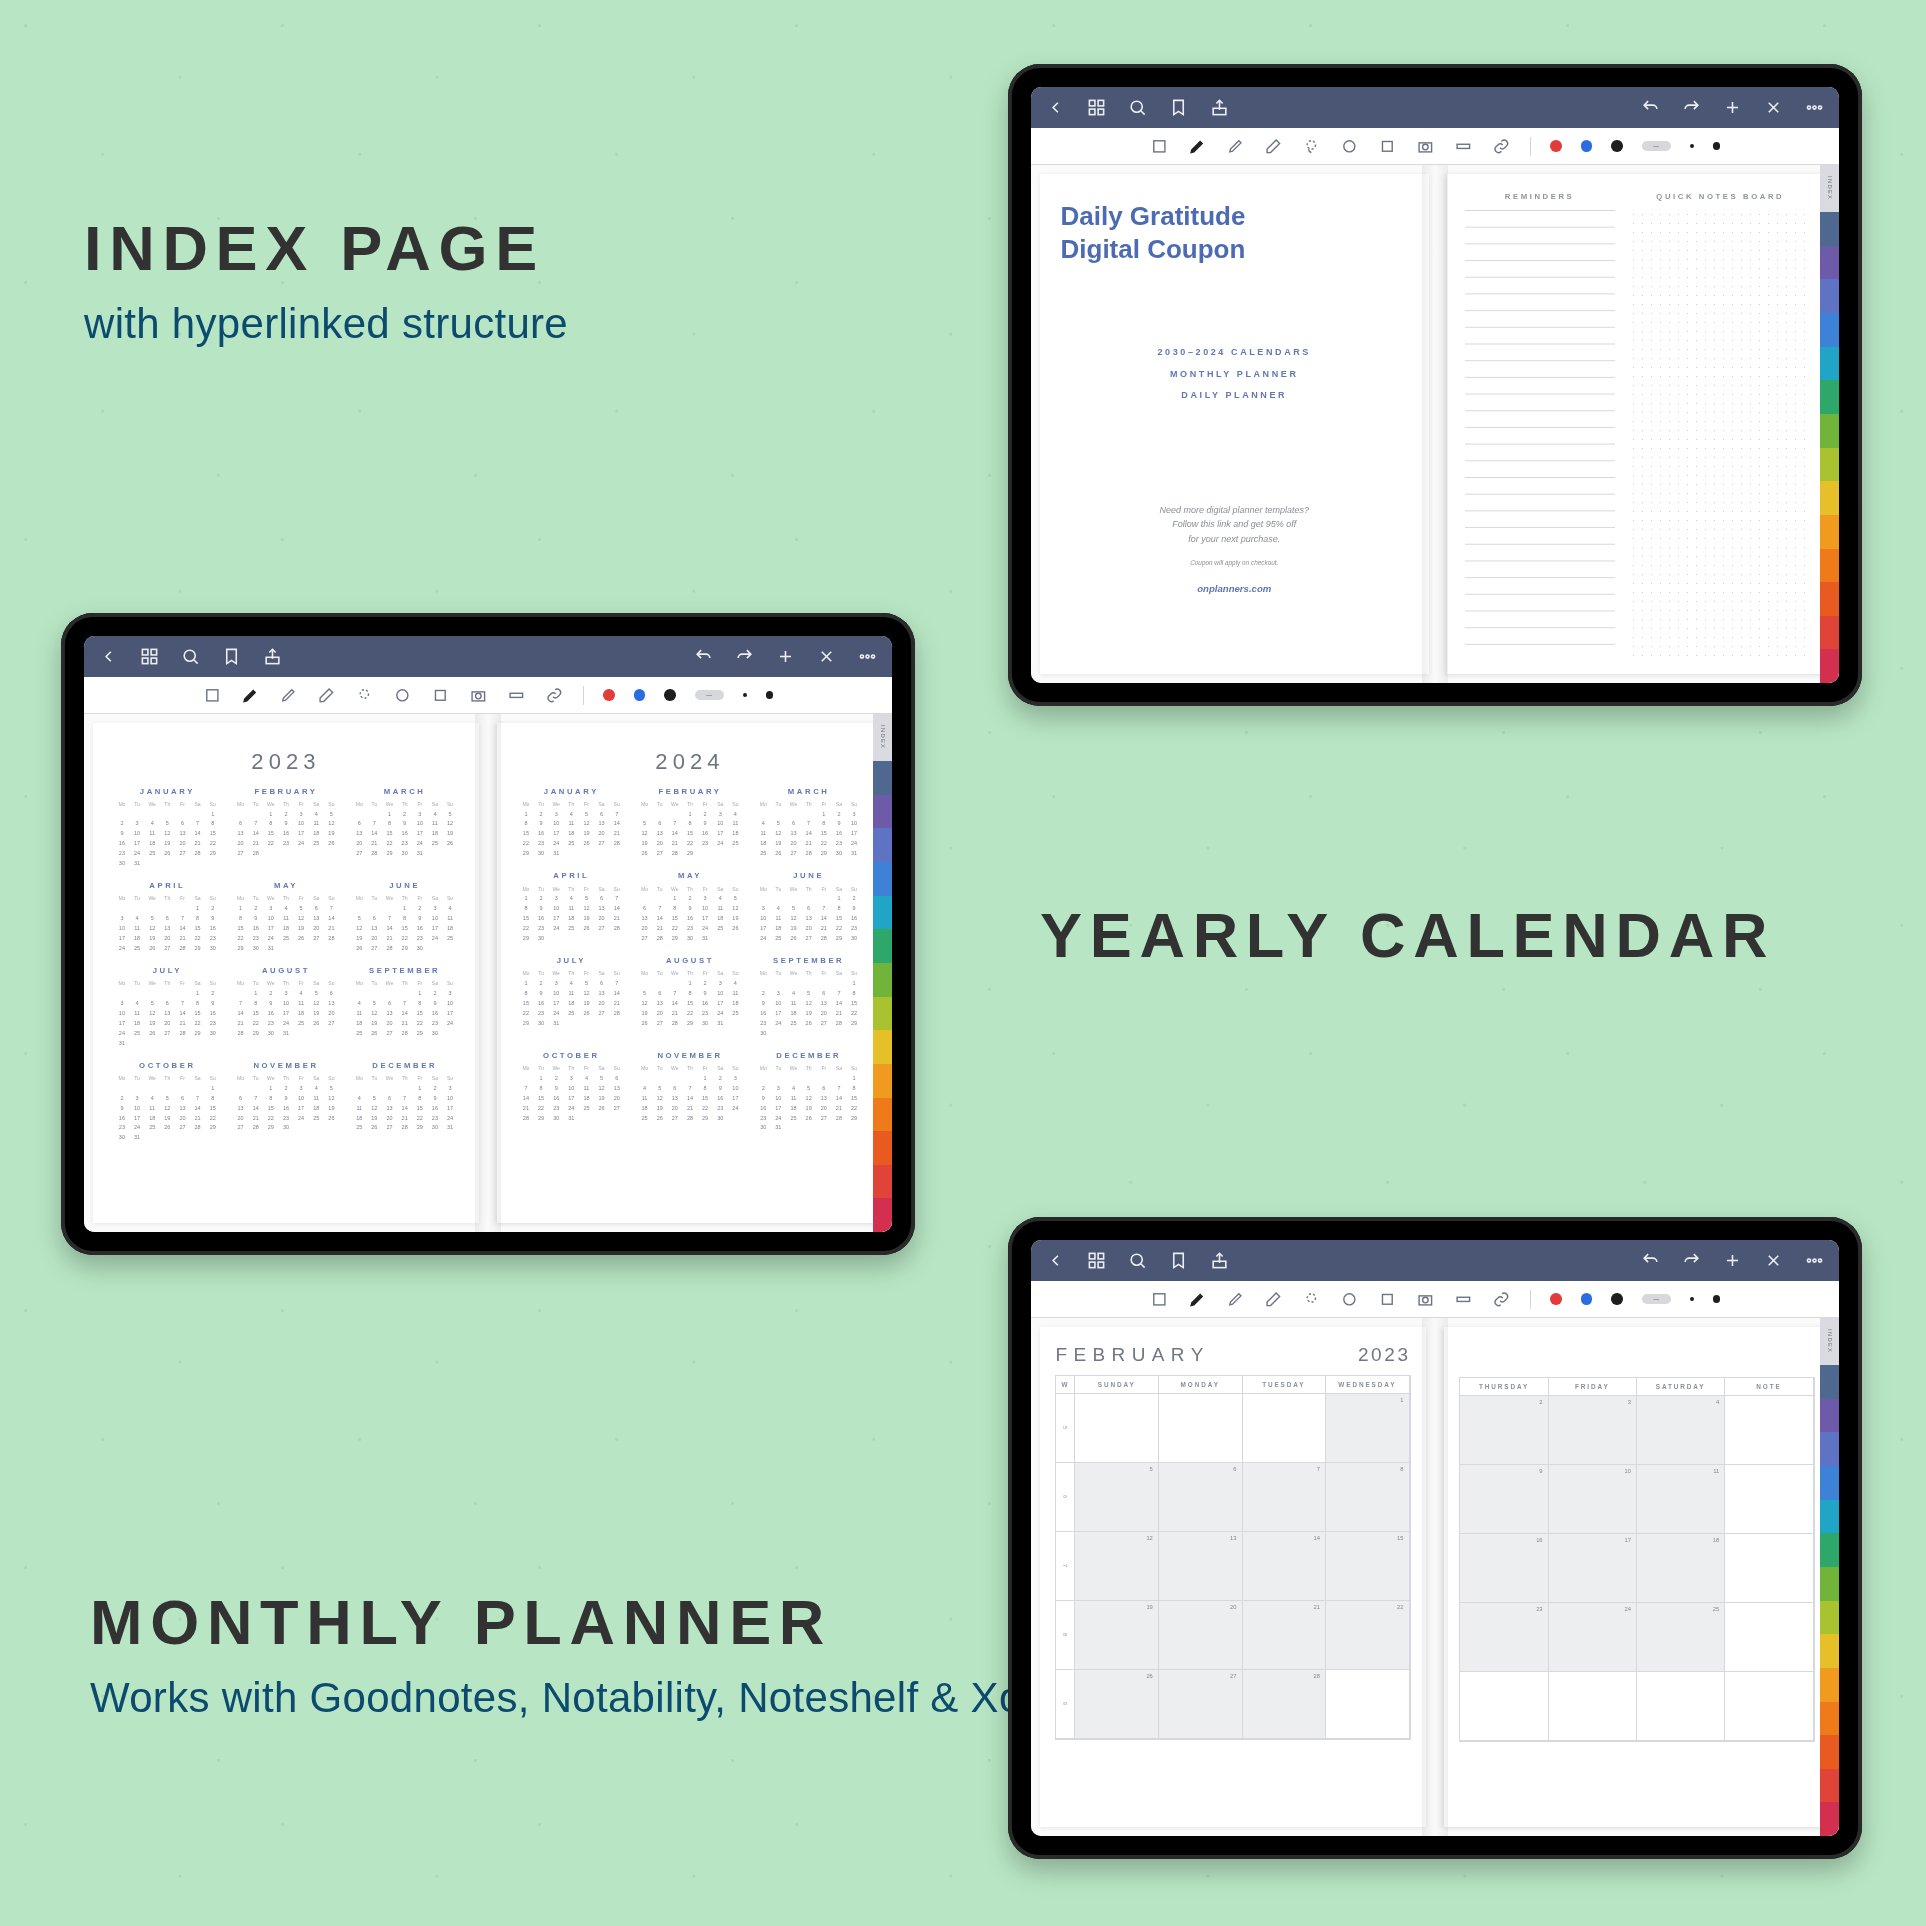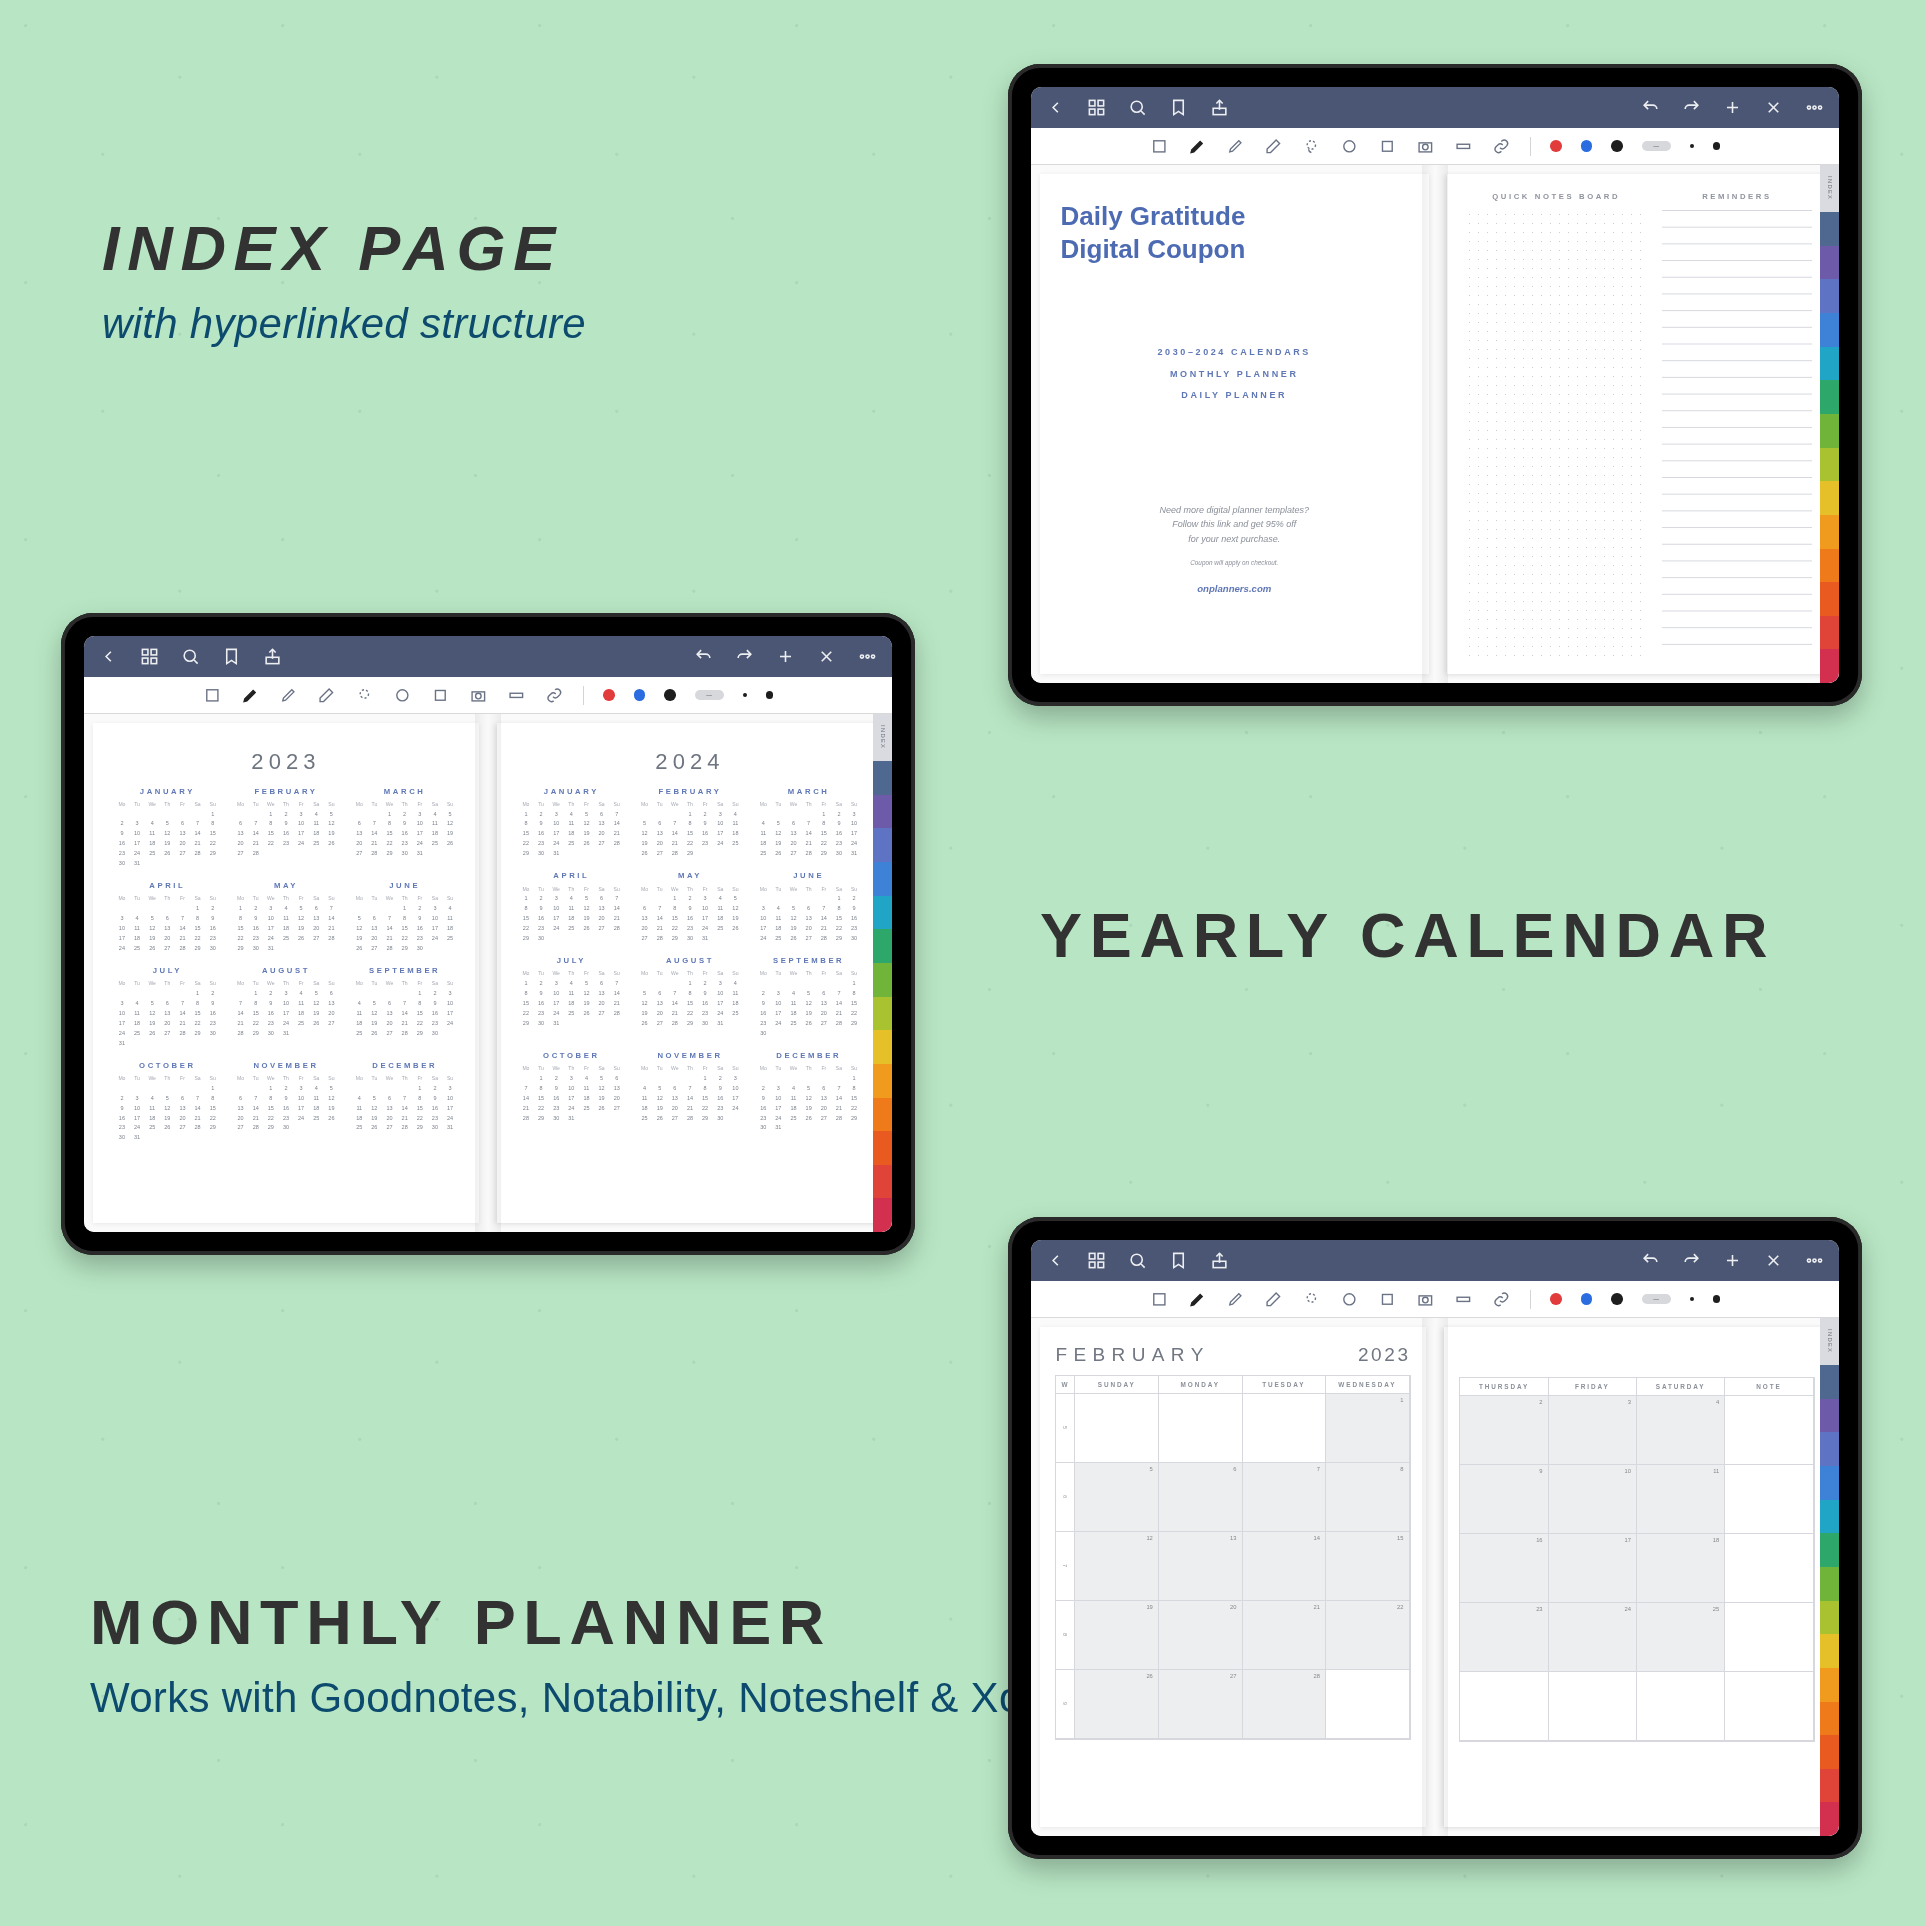--- a/index.html
+++ b/index.html
@@ -118,21 +118,21 @@
   .mhead { font-size:6.4px; letter-spacing:1.9px; color:#8a8f99; text-align:center; padding:5.1px 0; border-right:0.6px solid #d6d8de; border-bottom:0.6px solid #d6d8de; background:#fff;font-weight:600;}
   .mcell { height:69px; border-right:0.6px solid #d6d8de; border-bottom:0.6px solid #d6d8de; background:#eceef0; position:relative; font-size:5.8px; color:#888;}
   .mcell .dn { position:absolute; top:3.2px; right:5.1px;}
   .mwk  { writing-mode: vertical-rl; text-align:center; font-size:5.8px; color:#999; background:#fff; border-right:0.6px solid #d6d8de; border-bottom:0.6px solid #d6d8de; display:flex; align-items:center; justify-content:center;}
 </style>
 </head>
 <body>
 
 <div class="bgpattern"></div>
 
-<div class="caption-block" style="left:102px; top:212px;font-style:italic;">
+<div class="caption-block" style="left:84px; top:212px;">
   <div class="caption-title">INDEX PAGE</div>
   <div class="caption-sub">with hyperlinked structure</div>
 </div>
 
 <div class="caption-block" style="left:1040px; top:899px;">
   <div class="caption-title">YEARLY CALENDAR</div>
 </div>
 
 <div class="caption-block" style="left:90px; top:1586px;">
   <div class="caption-title">MONTHLY PLANNER</div>
@@ -285,27 +285,27 @@
           </div>
         <div class="promo">
           <div>Need more digital planner templates?</div>
           <div>Follow this link and get 95% off</div>
           <div>for your next purchase.</div>
           <div class="small">Coupon will apply on checkout.</div>
           <div class="url">onplanners.com</div>
         </div>
       </div>
       <div class="page right" style="display:flex; gap:14px; padding:18px;">
+        <div style="flex:0.9; display:flex; flex-direction:column;">
+          <div class="col-head">REMINDERS</div>
+          <div class="reminder-lines" style="flex:1;"></div>
+        </div>
         <div style="flex:1.1; display:flex; flex-direction:column;">
           <div class="col-head">QUICK NOTES BOARD</div>
           <div class="dotgrid-col" style="flex:1;"></div>
-        </div>
-        <div style="flex:0.9; display:flex; flex-direction:column;">
-          <div class="col-head">REMINDERS</div>
-          <div class="reminder-lines" style="flex:1;"></div>
         </div>
       </div>
       <div class="spine-shadow"></div>
       <div class="side-tabs" id="tabs-index">
           <div class="side-tab" style="background: rgb(217, 219, 224); flex: 1.4 1 0%; writing-mode: vertical-rl; font-size: 5.8px; text-align: center; color: rgb(106, 111, 122); letter-spacing: 1.3px; display: flex; align-items: center; justify-content: center;">INDEX</div>
           <div class="side-tab" title="2023" style="background: rgb(79, 104, 144);"></div>
           <div class="side-tab" title="2024" style="background: rgb(109, 90, 168);"></div>
           <div class="side-tab" title="JAN" style="background: rgb(95, 115, 196);"></div>
           <div class="side-tab" title="FEB" style="background: rgb(62, 130, 216);"></div>
           <div class="side-tab" title="MAR" style="background: rgb(32, 165, 199);"></div>

